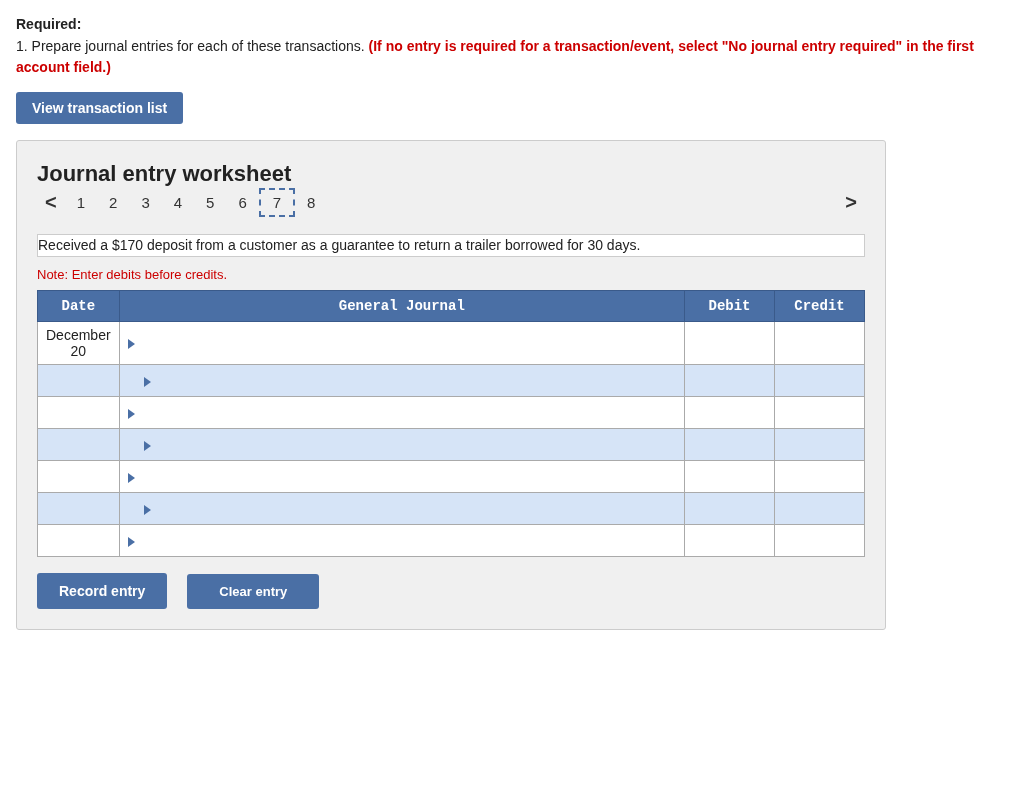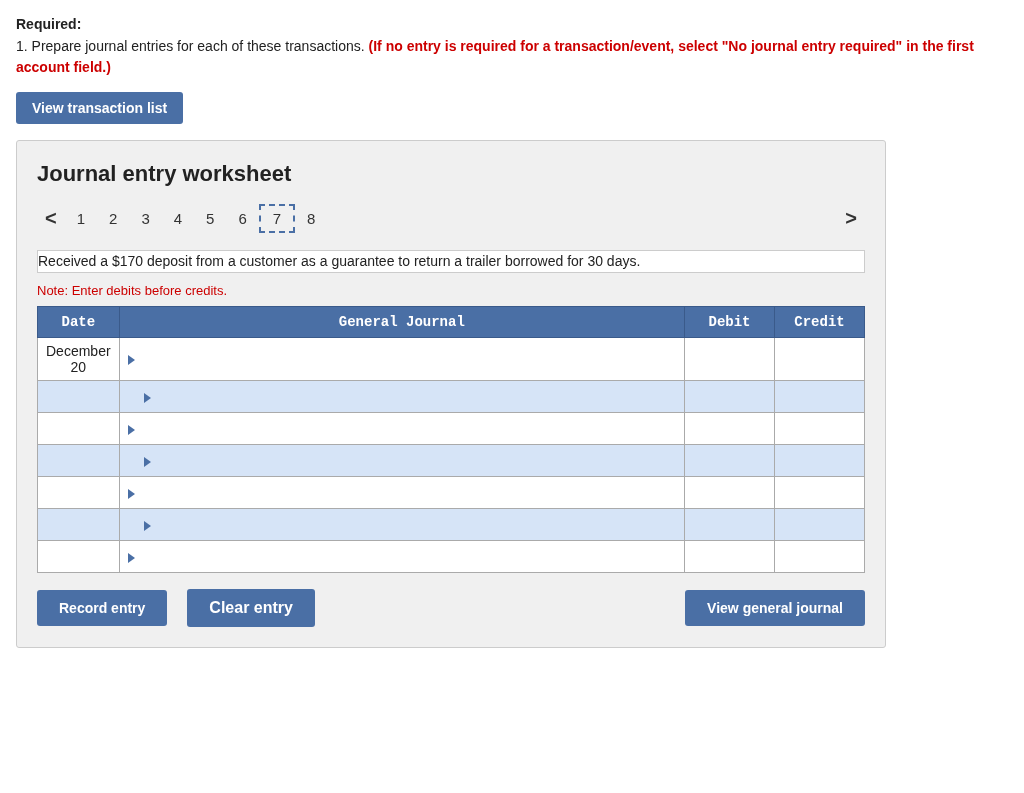--- a/index.html
+++ b/index.html
@@ -36,21 +36,20 @@
     .worksheet-container {
       background: #f0f0f0;
       border: 1px solid #ccc;
       border-radius: 3px;
       padding: 20px;
       max-width: 870px;
     }
     .worksheet-title {
       font-size: 22px;
       font-weight: bold;
-      margin-bottom: 16px;
     }
     .pagination {
       display: flex;
       align-items: center;
       margin-bottom: 16px;
       gap: 0;
     }
     .page-arrow {
       background: none;
       border: none;
@@ -148,22 +147,22 @@
       padding: 10px 22px;
       font-size: 14px;
       cursor: pointer;
       border-radius: 3px;
       font-weight: bold;
     }
     .btn-clear {
       background-color: #4a6fa5;
       color: #fff;
       border: none;
-      padding: 10px 22px;
-      font-size: 16px;
+      padding: 10px 32px;
+      font-size: 13px;
       cursor: pointer;
       border-radius: 3px;
       font-weight: bold;
     }
     .btn-view-journal {
       background-color: #4a6fa5;
       color: #fff;
       border: none;
       padding: 10px 22px;
       font-size: 14px;
@@ -309,18 +308,17 @@
         <td class="credit-cell">
           <input type="text" style="border: none; outline: none; width: 90%; font-size: 13px; text-align: right;">
         </td>
       </tr>
     </tbody>
   </table>
 
   <div class="buttons-row">
     <button class="btn-record">Record entry</button>
     <button class="btn-clear">Clear entry</button>
-    <button class="btn-view-journal">View general journal</button>
   </div>
 </div>
 
 
 
 
 </body></html>

